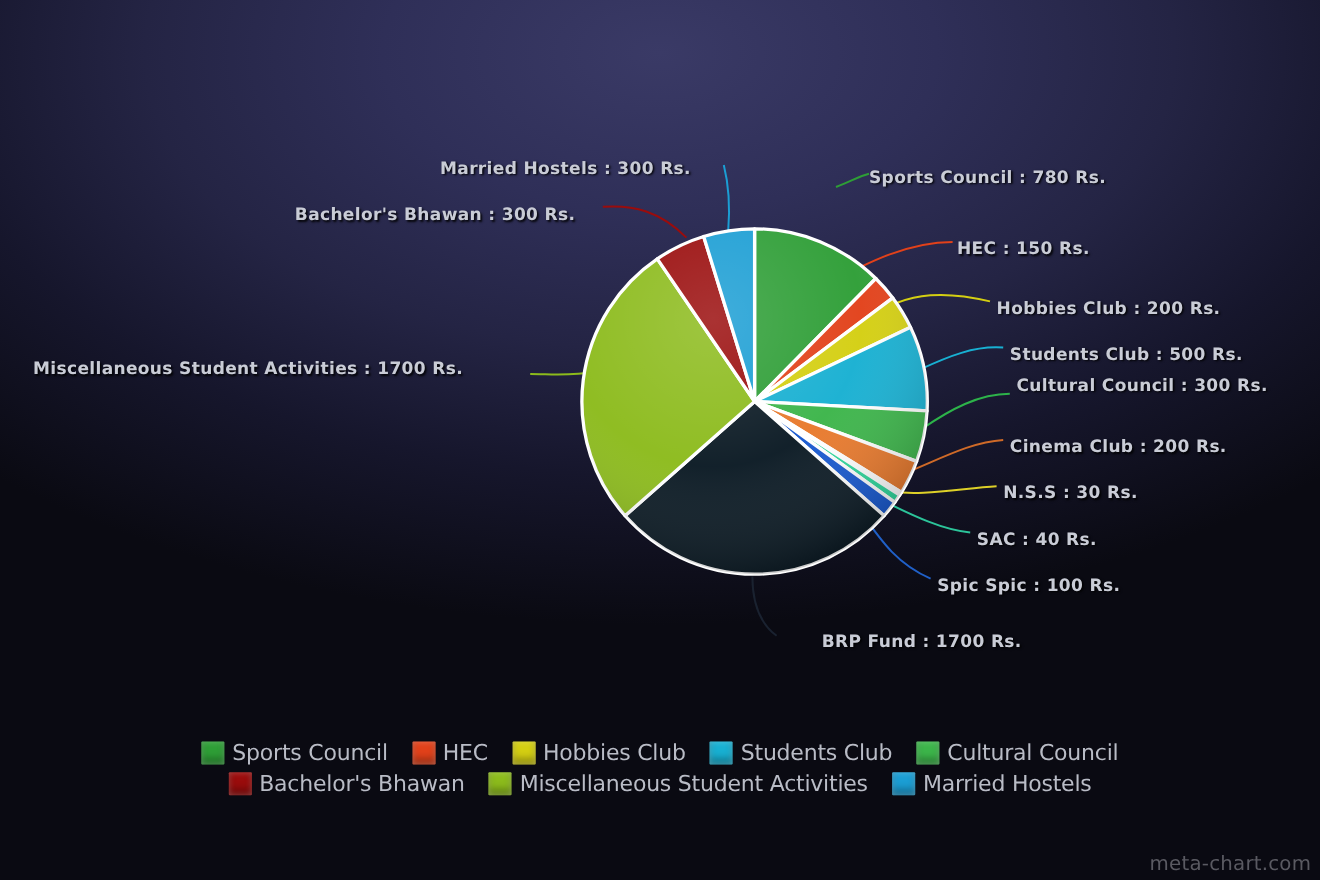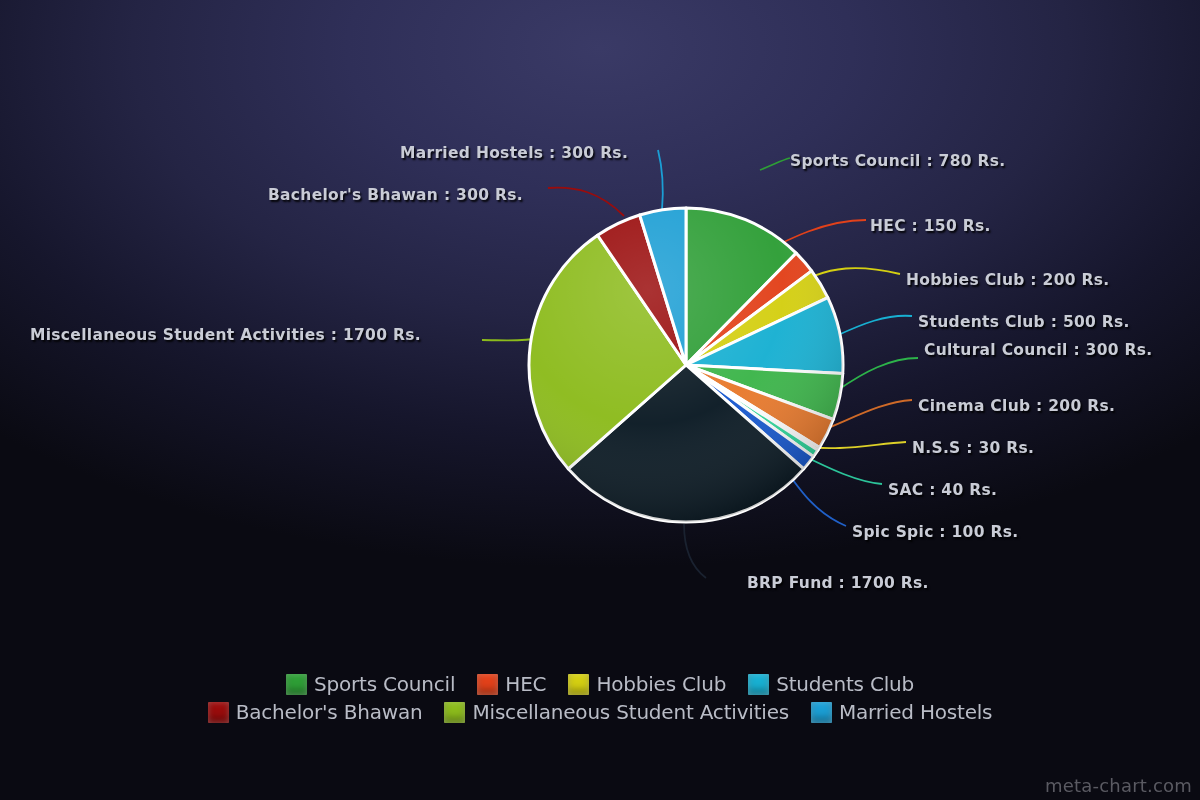--- a/index.html
+++ b/index.html
@@ -183,20 +183,24 @@
           <span class="legend-text">HEC</span>
         </div>
         <div class="legend-item">
           <span class="legend-swatch" style="background: rgb(212, 207, 18);"></span>
           <span class="legend-text">Hobbies Club</span>
         </div>
         <div class="legend-item">
           <span class="legend-swatch" style="background: rgb(24, 176, 210);"></span>
           <span class="legend-text">Students Club</span>
         </div>
+        <div class="legend-item">
+          <span class="legend-swatch" style="background: rgb(60, 181, 74);"></span>
+          <span class="legend-text">Cultural Council</span>
+        </div>
       </div>
       <div class="legend-row">
         <div class="legend-item">
           <span class="legend-swatch" style="background: rgb(154, 12, 12);"></span>
           <span class="legend-text">Bachelor's Bhawan</span>
         </div>
         <div class="legend-item">
           <span class="legend-swatch" style="background: rgb(140, 187, 28);"></span>
           <span class="legend-text">Miscellaneous Student Activities</span>
         </div>

